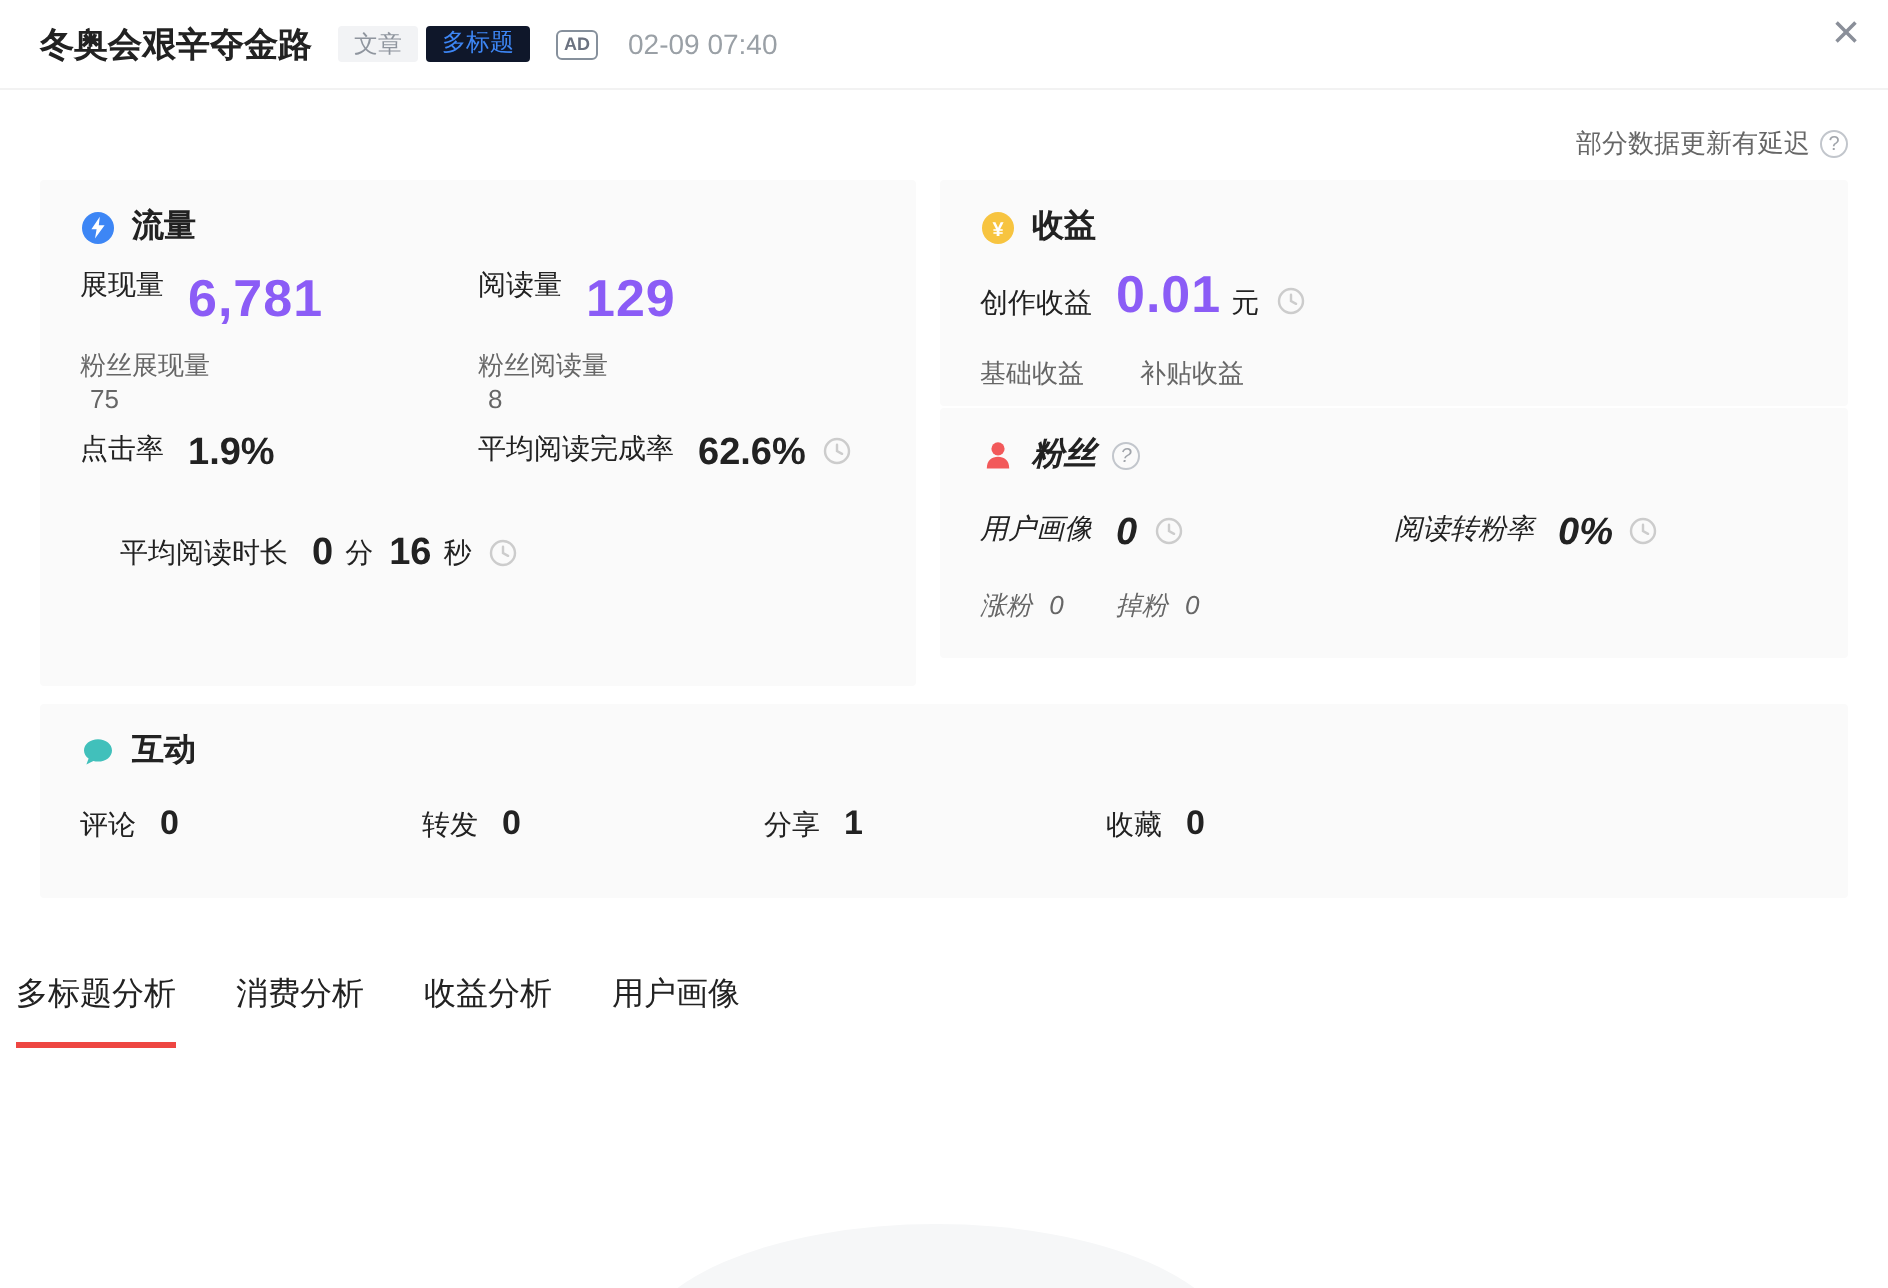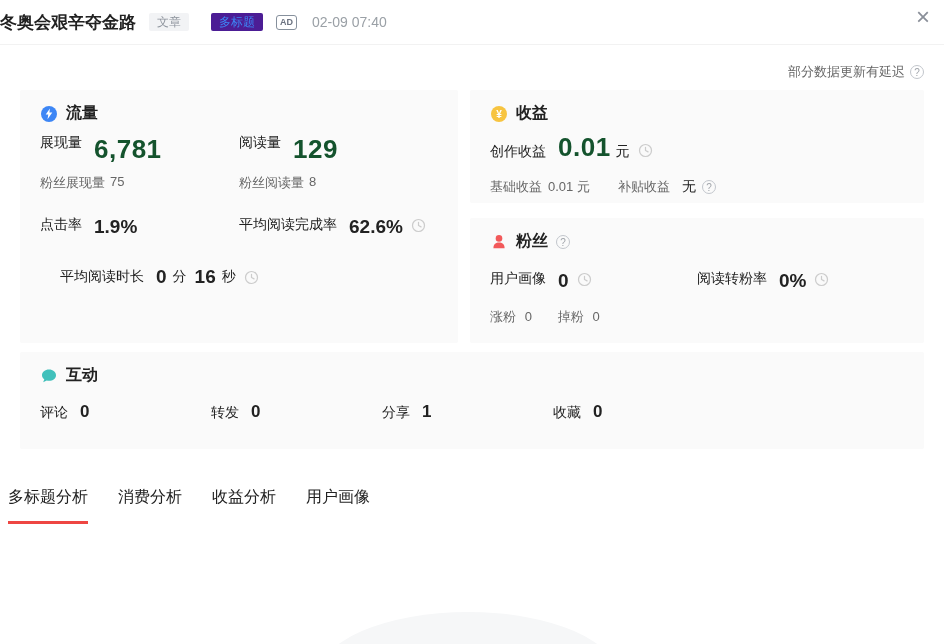--- a/index.html
+++ b/index.html
@@ -6,27 +6,27 @@
   html,body { width:944px; height:644px; }
   body {
     font-family: "Liberation Sans", "DejaVu Sans", sans-serif;
     background:#fff; color:#222;
   }
   .page { position:relative; width:944px; height:644px; background:#fff; overflow:hidden; }
 
   
   .header {
     position:absolute; top:0; left:0; right:0; height:45px;
-    display:flex; align-items:center; padding-left:0;
+    display:flex; align-items:center; padding-left:20px;
     border-bottom:1px solid #f2f2f2; background:#fff;
   }
   .title { font-size:17px; font-weight:700; color:#222; }
   .badge { font-size:12px; padding:3px 8px; border-radius:2px; line-height:1; }
   .badge-gray { background:#f2f3f5; color:#8f959e; margin-left:13px; }
-  .badge-blue { background:#4c1d95; color:#3d86f5; margin-left:22px; }
+  .badge-blue { background:#0f172a; color:#3d86f5; margin-left:4px;font-family:Liberation Mono, monospace; }
   .badge-ad {
     margin-left:13px; border:1px solid #86909c; color:#6b7280;
     font-size:9px; font-weight:700; padding:2px 3px; border-radius:3px; line-height:1;
   }
   .timestamp { margin-left:15px; font-size:14px; color:#9aa0a6; }
   .close {
     position:absolute; right:14px; top:3px; font-size:24px; font-weight:300;
     color:#8a8f99; cursor:pointer; line-height:1.2;
   }
 
@@ -40,34 +40,34 @@
   .q-icon {
     display:inline-block; width:14px; height:14px; border:1px solid #c2c6cc;
     border-radius:50%; color:#a0a4aa; font-size:10px; line-height:13px;
     text-align:center; cursor:pointer; flex:0 0 auto;
   }
 
   
   .card { position:absolute; background:#fafafa; border-radius:2px; }
   .card-traffic     { left:20px;  top:90px;  width:438px; height:253px; }
   .card-revenue     { left:470px; top:90px;  width:454px; height:113px; }
-  .card-fans        { left:470px; top:218px; width:454px; height:125px; }
+  .card-fans        { left:470px; top:204px; width:454px; height:125px;font-style:italic; }
   .card-interaction { left:20px;  top:352px; width:904px; height:97px; }
 
   .card-hdr {
     position:absolute; top:13px; left:20px;
     display:flex; align-items:center; gap:8px;
   }
   .card-hdr .card-title { font-size:16px; font-weight:700; color:#222; }
   .card-hdr svg { display:block; }
   .m-label  { font-size:14px; color:#222; }
-  .m-big    { font-size:26px; font-weight:700; color:#14532d; margin-left:12px; letter-spacing:0.5px; }
+  .m-big    { font-size:26px; font-weight:700; color:#8b5cf6; margin-left:12px; letter-spacing:0.5px; }
   .m-mid    { font-size:19px; font-weight:700; color:#222; margin-left:12px; }
   .m-unit   { font-size:14px; color:#222; margin-left:5px; }
-  .sub      { font-size:13px; color:#666; }
+  .sub      { font-size:13px; color:#666;flex-direction:column; }
   .sub .sub-val { margin-left:5px; }
 
   .clk { margin-left:8px; position:relative; top:2px; }
 
   .two-col { position:absolute; left:20px; right:20px; display:flex; }
   .two-col > div { width:50%; display:flex; align-items:flex-start; }
 
   .tr-row-main { top:44px; }
   .tr-row-sub  { top:84px; }
   .tr-row-rate { top:126px; }

